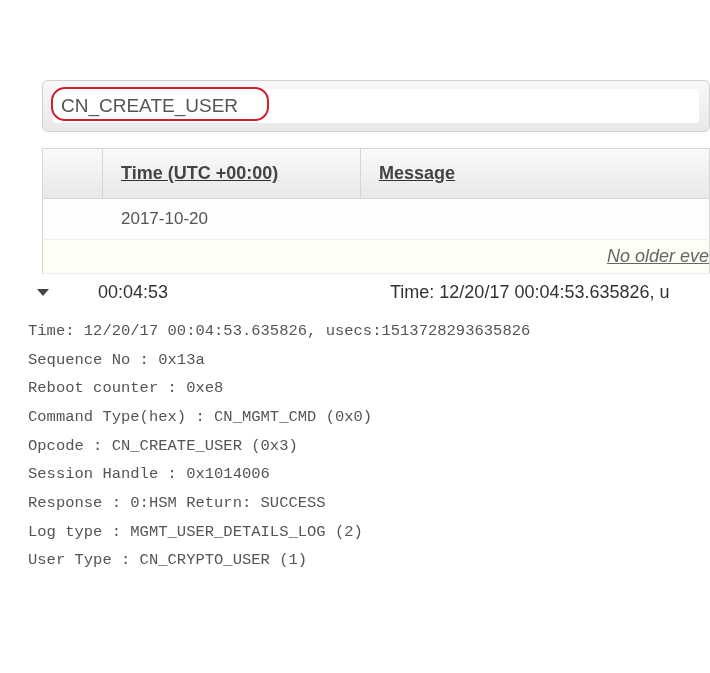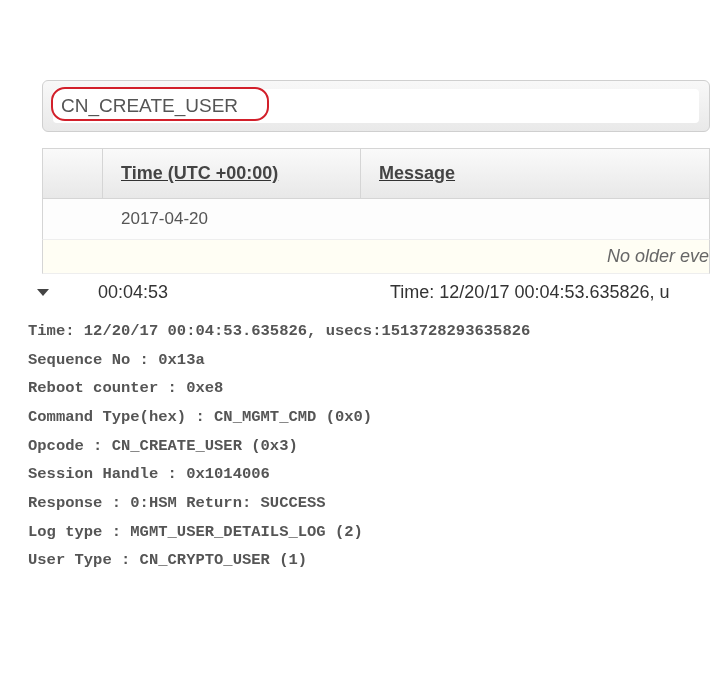--- a/index.html
+++ b/index.html
@@ -100,20 +100,21 @@
       border-right: 1px solid #d5d5d5;
       border-bottom: 1px solid #eee;
       padding: 6px 16px;
       text-align: right;
       padding-right: 0;
       font-style: italic;
       font-size: 18px;
       color: #666;
       overflow: hidden;
       white-space: nowrap;
+      text-decoration: underline;
     }
     .event-row {
       padding-left: 0;
       display: flex;
       align-items: center;
       font-size: 18px;
       color: #333;
       padding-top: 8px;
       padding-bottom: 8px;
       white-space: nowrap;
@@ -136,21 +137,20 @@
       width: 302px;
       padding-left: 24px;
     }
     .event-msg { flex:1; }
     .details {
       padding: 6px 2px 0 2px;
       font-family: "Courier New", monospace;
       font-size: 15.5px;
       color: #555;
       line-height: 1.85;
-      font-weight: bold;
     }
   </style>
 </head>
 <body>
 
 <div class="page">
 
   <div class="search-bar">
     <div class="search-input-wrap">
       <input class="search-input" type="text" value="CN_CREATE_USER" style="">
@@ -159,21 +159,21 @@
   </div>
 
   <div class="table-header">
     <div class="th-expand"></div>
     <div class="th-time">Time (UTC +00:00)</div>
     <div class="th-msg">Message</div>
   </div>
 
   <div class="date-row">
     <div class="date-expand"></div>
-    <div class="date-val">2017-04-20</div>
+    <div class="date-val">2017-10-20</div>
   </div>
 
   <div class="no-older">No older eve</div>
 
   <div class="event-row">
     <div class="expand-col">
       <div class="tri-down"></div>
     </div>
     <div class="event-time">00:04:53</div>
     <div class="event-msg">Time: 12/20/17 00:04:53.635826, u</div>

